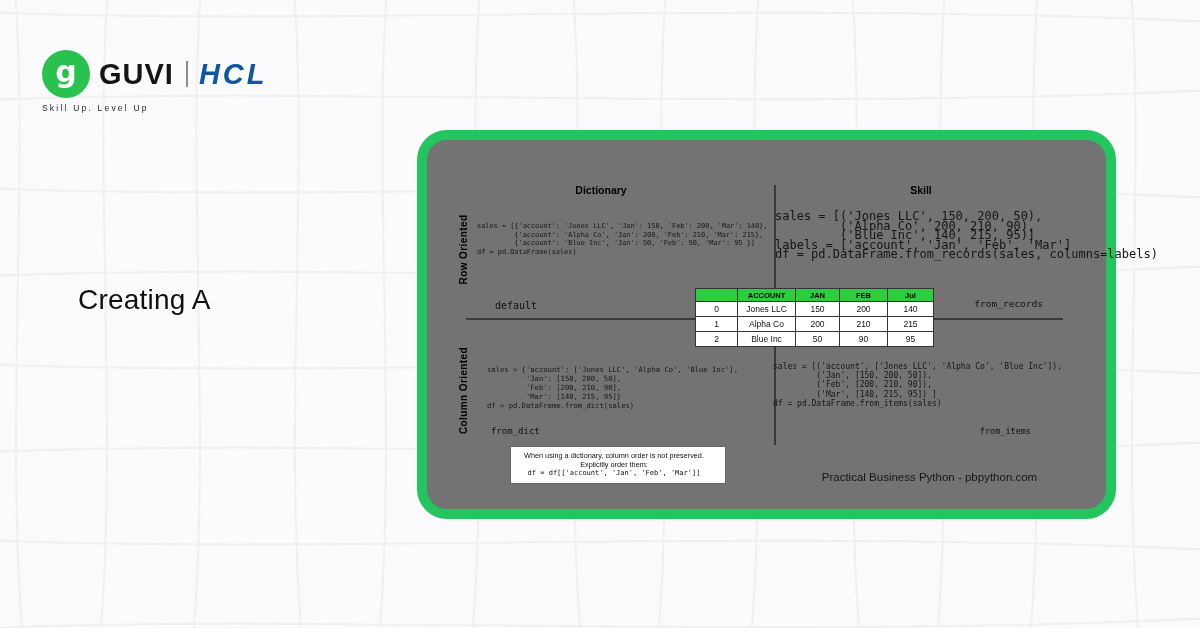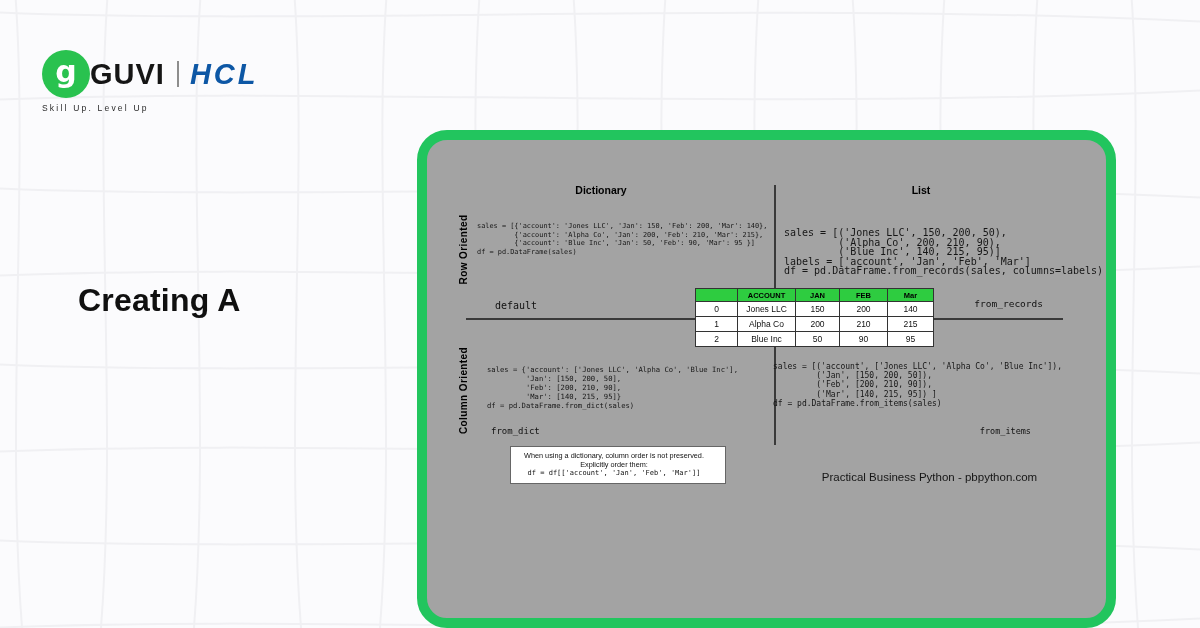--- a/index.html
+++ b/index.html
@@ -9,47 +9,47 @@
 
   
   #bg-grid { position:absolute; left:0; top:0; z-index:0; }
   #bg-grid path { stroke:#f0f0f3; stroke-width:2; fill:none; }
 
   
   .brand { position:absolute; left:42px; top:50px; z-index:2; }
   .brand-row { display:flex; align-items:center; }
   .guvi-circle { width:48px; height:48px; border-radius:50%; background:#29c24f; display:flex; align-items:center; justify-content:center; }
   .guvi-circle span { color:#ffffff; font-weight:700; font-size:30px; line-height:30px; font-family:"DejaVu Sans", sans-serif; transform:translateY(-2px); }
-  .guvi-word { font-size:29px; font-weight:700; color:#151515; letter-spacing:1px; }
+  .guvi-word { margin-left:9px; font-size:29px; font-weight:700; color:#151515; letter-spacing:1px; }
   .brand-sep { width:2px; height:26px; background:#8d8d8d; margin:0 11px 0 12px; }
   .hcl-word { font-size:29px; font-weight:700; font-style:italic; color:#0d57a5; letter-spacing:3px; }
   .tagline { margin-top:5px; font-size:8.5px; letter-spacing:2.2px; color:#2a2a2a; font-weight:500; }
 
   
-  .page-title { position:absolute; left:78px; top:280px; z-index:2; font-size:32px; line-height:40px; font-weight:700; color:#101010; letter-spacing:0.2px; }
+  .page-title { position:absolute; left:78px; top:280px; z-index:2; font-size:28px; line-height:40px; font-weight:400; color:#101010; letter-spacing:0.2px; }
 
   
-  .card { position:absolute; left:417px; top:130px; width:699px; height:498px; background:#a3a3a3; border:10px solid #22c55e; border-radius:30px; z-index:1; }
+  .card { position:absolute; left:417px; top:130px; width:699px; height:389px; background:#737373; border:10px solid #22c55e; border-radius:30px; z-index:1; }
   .card-inner { position:absolute; left:0; top:0; right:0; bottom:0; }
   .card-inner > div { position:absolute; }
 
   .quad-header { font-size:10.5px; font-weight:700; color:#000; text-align:center; }
   .hdr-dictionary { left:0; top:44px; width:348px; }
   .hdr-list { left:348px; top:44px; width:292px; }
 
   .vline { left:347px; top:45px; width:1.5px; height:260px; background:#3a3a3a; }
   .hline { left:39px; top:178px; width:597px; height:1.5px; background:#3a3a3a; }
 
   .axis-label { font-size:10px; font-weight:700; color:#000; text-align:center; white-space:nowrap; letter-spacing:0.4px; }
   .row-oriented { left:-14px; top:104px; width:100px; transform:rotate(-90deg); }
   .col-oriented { left:-24px; top:245px; width:120px; transform:rotate(-90deg); }
 
   .code { font-family:"DejaVu Sans Mono", monospace; color:#161616; white-space:pre; }
   .code-tl { left:50px; top:82px; font-size:6.9px; line-height:8.6px; }
-  .code-tr { left:357px; top:72px; font-size:10px; line-height:9.6px;margin-top:16px; }
+  .code-tr { left:348px; top:72px; font-size:12px; line-height:9.6px; }
   .code-bl { left:60px; top:225px; font-size:7.2px; line-height:9px; }
   .code-br { left:346px; top:222px; font-size:8px; line-height:9.2px; }
 
   .method-label { font-family:"DejaVu Sans Mono", monospace; color:#111; white-space:nowrap; }
   .lbl-default { left:68px; top:160px; font-size:10px; }
   .lbl-from-records { left:520px; top:158px; width:96px; text-align:right; font-size:9.5px; }
   .lbl-from-dict { left:64px; top:286px; font-size:9px; }
   .lbl-from-items { left:552px; top:286px; width:52px; text-align:right; font-size:8.5px; }
 
   .df-table-wrap { left:228px; top:148px; z-index:3;padding-left:40px; }
@@ -108,21 +108,21 @@
   </div>
 
   <div class="page-title">
     <div>Creating A</div>
   </div>
 
   <div class="card">
     <div class="card-inner">
 
       <div class="quad-header hdr-dictionary">Dictionary</div>
-      <div class="quad-header hdr-list">List</div>
+      <div class="quad-header hdr-list">Skill</div>
 
       <div class="vline"></div>
       <div class="hline"></div>
 
       <div class="axis-label row-oriented">Row Oriented</div>
       <div class="axis-label col-oriented">Column Oriented</div>
 
       <div class="code code-tl">sales = [{'account': 'Jones LLC', 'Jan': 150, 'Feb': 200, 'Mar': 140},
          {'account': 'Alpha Co', 'Jan': 200, 'Feb': 210, 'Mar': 215},
          {'account': 'Blue Inc', 'Jan': 50, 'Feb': 90, 'Mar': 95 }]
@@ -149,21 +149,21 @@
       <div class="method-label lbl-from-items">from_items</div>
 
       <div class="df-table-wrap">
         <table class="df">
           <tbody>
               <tr>
             <th class="c0"></th>
             <th class="c1">ACCOUNT</th>
             <th class="c2">JAN</th>
             <th class="c3">FEB</th>
-            <th class="c4">Mar</th>
+            <th class="c4">Jul</th>
           </tr>
           <tr>
             <td>0</td>
             <td>Jones LLC</td>
             <td>150</td>
             <td>200</td>
             <td>140</td>
           </tr>
           <tr>
             <td>1</td>

